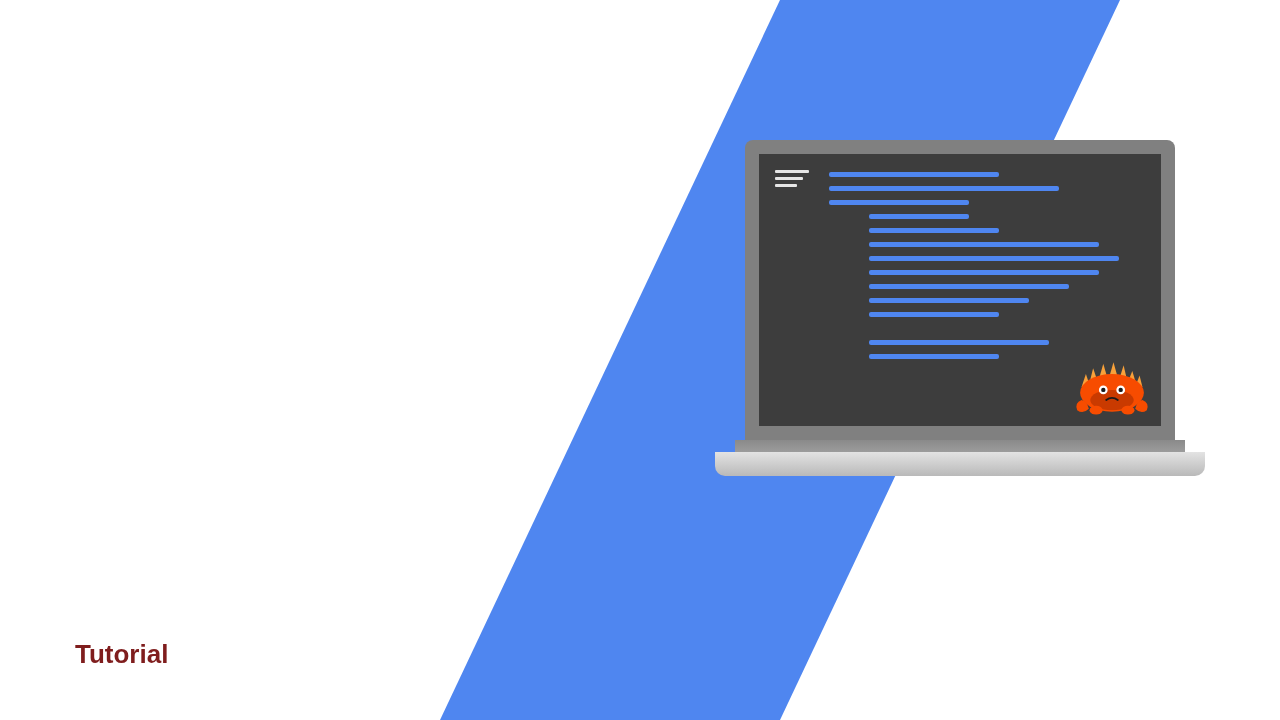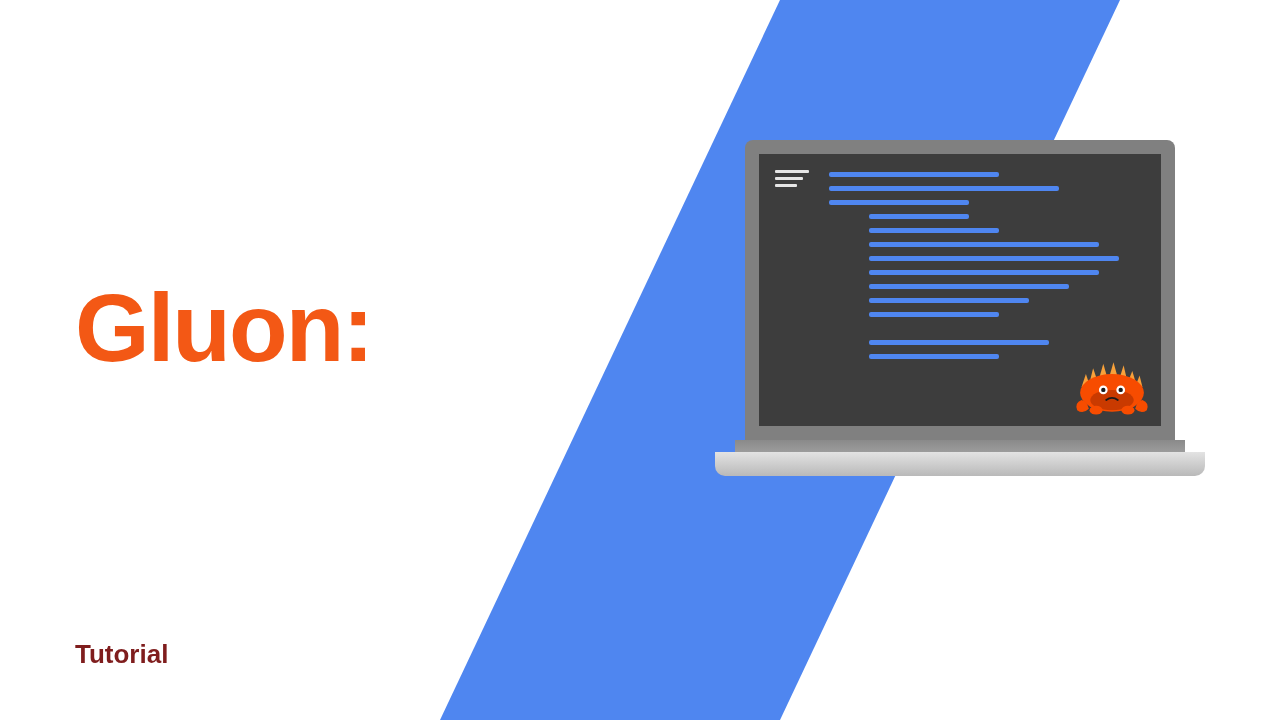--- a/index.html
+++ b/index.html
@@ -120,21 +120,20 @@
   }
 </style>
 </head>
 <body>
 
 <svg class="diag-stripe" viewBox="0 0 1280 720" preserveAspectRatio="none">
   <polygon points="780,0 1120,0 780,720 440,720" fill="#4f86f0"></polygon>
 </svg>
 
 <div class="text-block">
-  <div class="title">Gluon:</div>
 </div>
 
 <div class="footer-label">Tutorial</div>
 
 <div class="laptop">
   <div class="screen-bezel">
     <div class="screen">
       <div class="hamburger">
         <div></div>
           <div></div>

